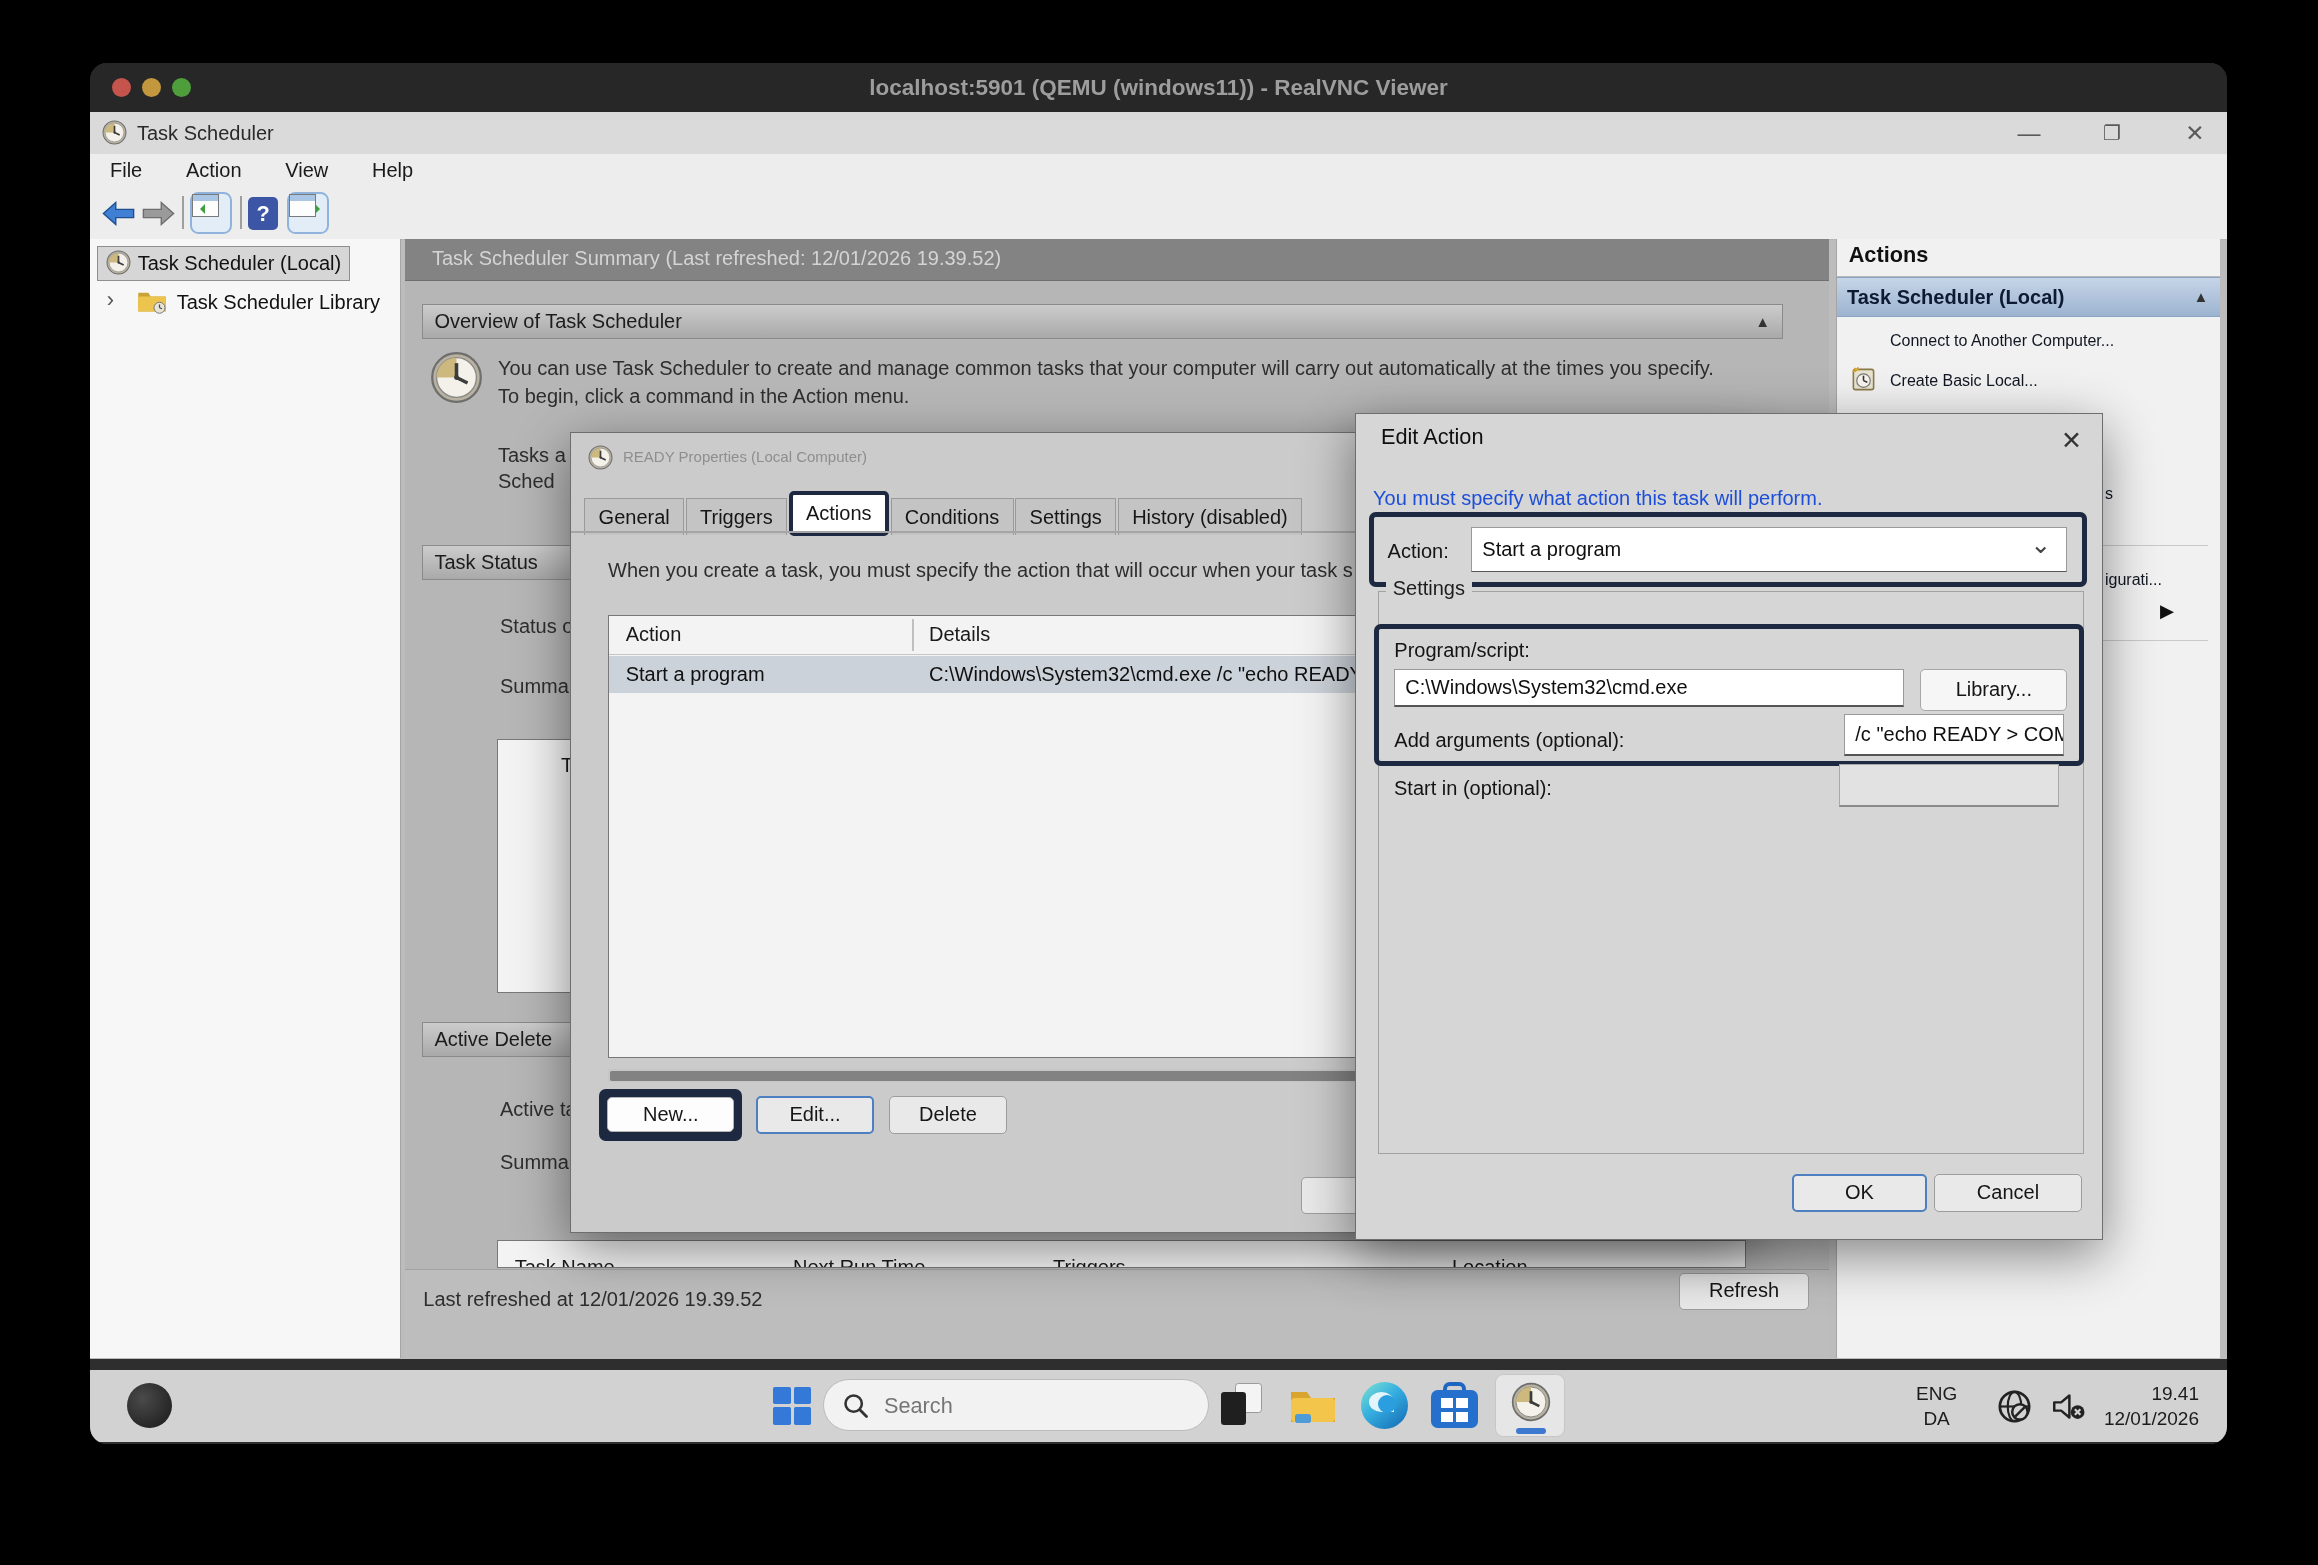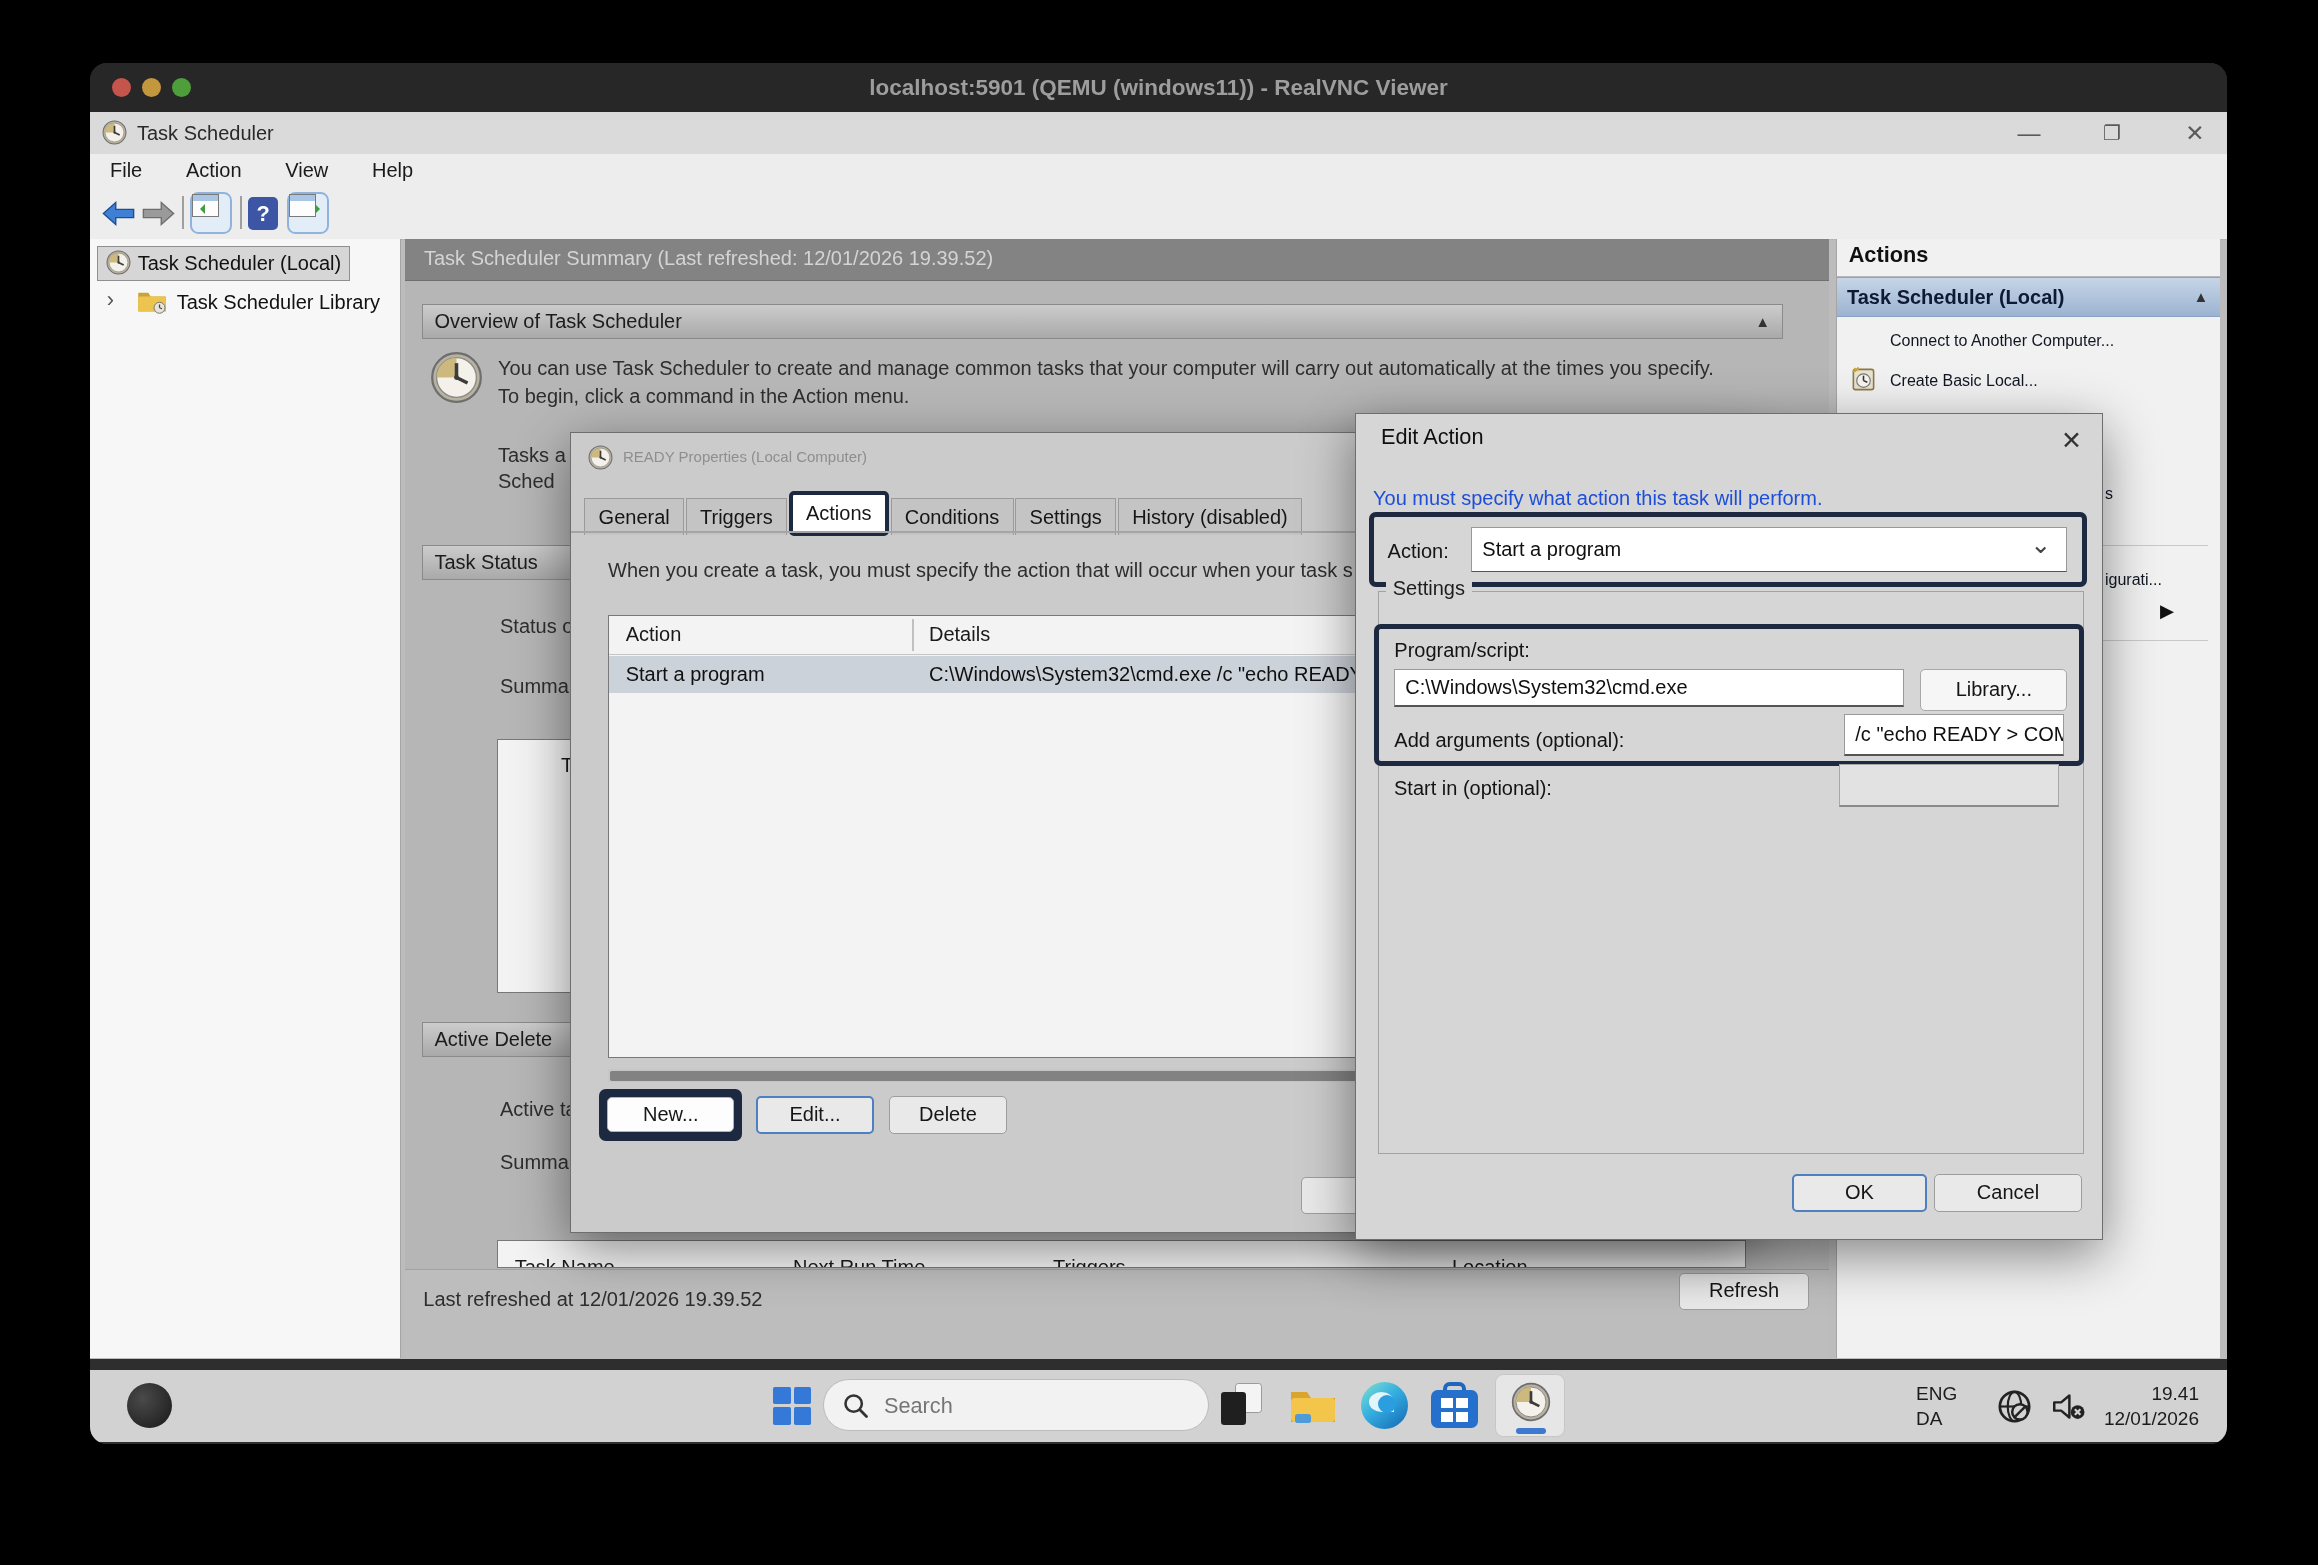--- a/index.html
+++ b/index.html
@@ -32,21 +32,21 @@
   #help-btn{top:10px;width:30px;height:33px;background:#3c55a5;border-radius:5px;color:#fff;
             font-size:21.7px;font-weight:700;text-align:center;line-height:33px;}
   
   #tree{left:0;top:127px;width:310px;height:1119px;background:#f7f7f7;border-right:1.7px solid #a5a5a5;}
   #tree-root{left:6.7px;top:6.7px;height:33px;background:#d6d6d6;border:0.8px solid #8f8f8f;padding:0 8.3px 0 40px;
              line-height:32px;font-size:20px;color:#111;}
   #tree-lib{left:16.7px;top:47px;height:33px;line-height:33px;font-size:20px;color:#111;padding-left:70px;}
   .tree-chev{left:16.7px;top:48px;font-size:21.7px;color:#555;}
   #center{left:315px;top:127px;width:1424px;height:1119px;background:#b6b6b6;overflow:hidden;}
   #sum-header{left:0;top:0;width:100%;height:42px;background:#838383;color:#d4d4d4;font-size:20px;line-height:38px;
-              padding-left:19px;box-sizing:border-box;border-bottom:0.8px solid #6f6f6f;}
+              padding-left:27px;box-sizing:border-box;border-bottom:0.8px solid #6f6f6f;}
   .section-bar{height:35px;background:linear-gradient(#cccccc,#a9a9a9);border:0.8px solid #8a8a8a;
                font-size:20px;line-height:33px;color:#1c1c1c;padding-left:11.7px;box-sizing:border-box;}
   .section-caret{position:absolute;right:11.7px;top:0;line-height:33px;font-size:15px;color:#333;}
   .body-text{font-size:20px;line-height:28px;color:#2e2e2e;}
   .whitebox{background:#f3f3f3;border:1.7px solid #787878;box-sizing:border-box;}
   #bottombar{left:0;top:1030px;width:100%;height:89px;background:#bdbdbd;border-top:1.7px solid #a2a2a2;}
   .btn{background:#e9e9e9;border:1.7px solid #9d9d9d;border-radius:5px;font-size:20px;color:#161616;
        text-align:center;box-sizing:border-box;}
   .btn.bluebrd{border:2.5px solid #4e7fc0;}
   
@@ -387,21 +387,21 @@
         <div class="abs" style="left:25px;top:30px;width:11.7px;height:10px;background:#fff"></div>
       </div>
 
       <div class="abs" id="sched-tile">
         <svg class="abs" style="left:15px;top:6.7px" width="40" height="40" viewBox="0 0 48 48">
             <use href="#sym-clock"></use>
           </svg>
         <div class="abs" style="left:20px;top:53px;width:30px;height:5.8px;border-radius:3.3px;background:#3e79d0"></div>
       </div>
 
-      <div class="abs" style="left:1826px;top:10.8px;text-align:left">
+      <div class="abs" style="left:1826px;top:10.8px;text-align:center">
         <div class="tray-txt">ENG</div>
         <div class="tray-txt">DA</div>
       </div>
       <svg class="abs" style="left:1906px;top:18.3px" width="37" height="37" viewBox="0 0 44 44">
           <use href="#sym-globe-off"></use>
         </svg>
       <svg class="abs" style="left:1959px;top:20px" width="38" height="33" viewBox="0 0 46 40">
           <use href="#sym-mute"></use>
         </svg>
       <div class="abs" style="left:1982px;top:10.8px;width:127px;text-align:right">

